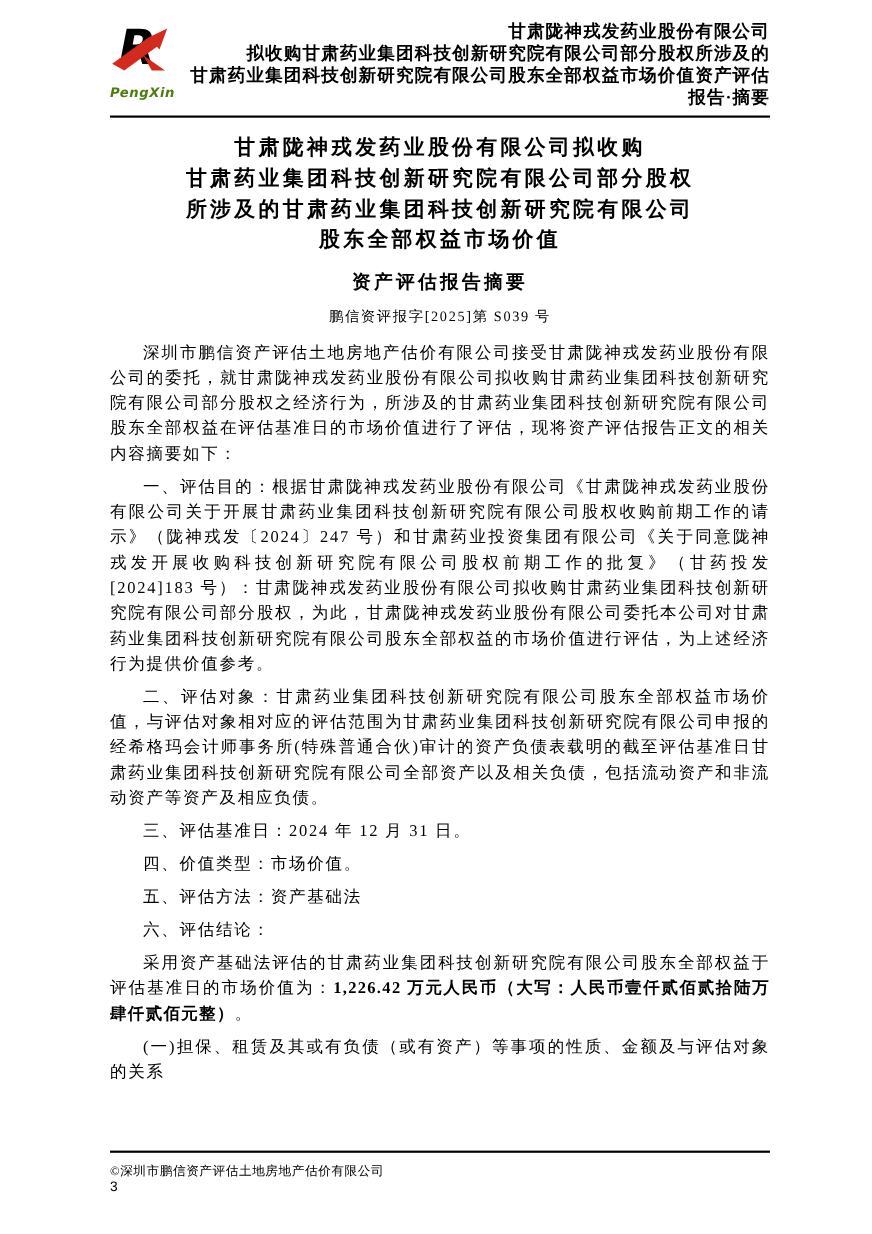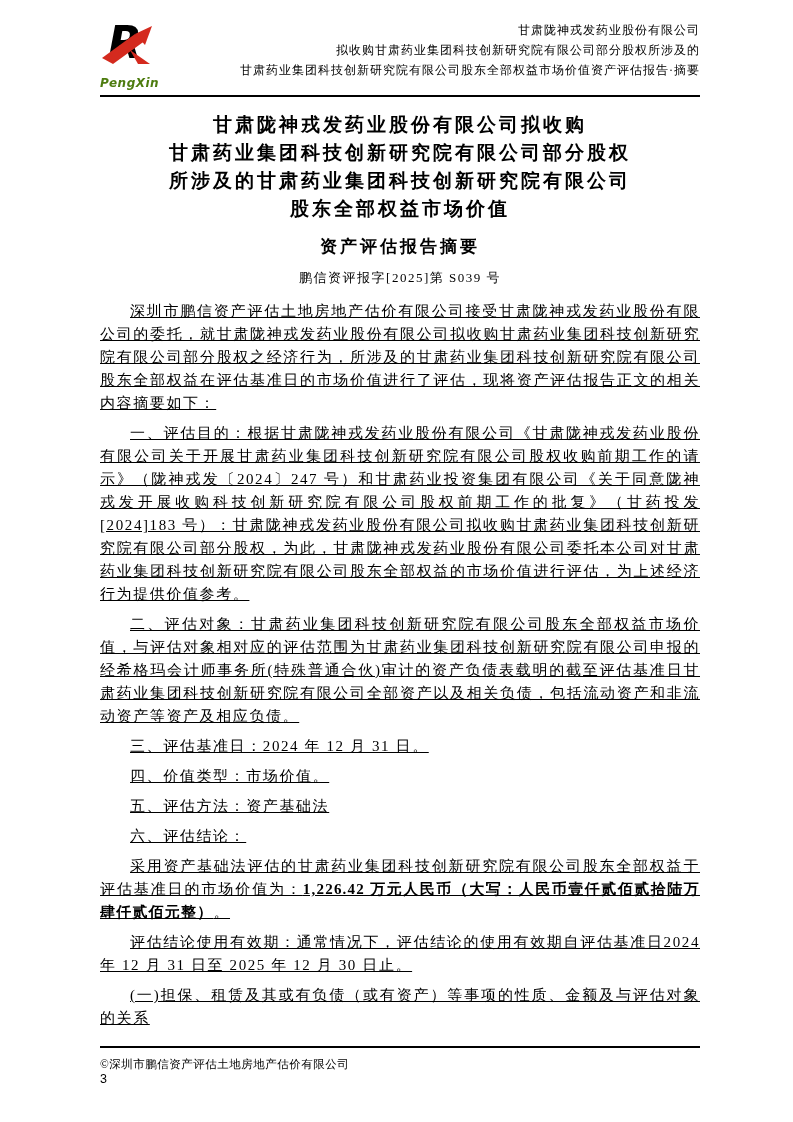--- a/index.html
+++ b/index.html
@@ -14,22 +14,22 @@
     box-sizing: border-box;
     overflow: hidden;
   }
   .content { padding: 18px 93px 0 100px; }
 
   
   .hdr { display: flex; justify-content: space-between; align-items: flex-start; }
   .logo-wrap { width: 70px; padding-top: 2px; }
   .hdr-right {
     text-align: right;
-    font-size: 12px;
-    font-weight: 400;
+    font-size: 16px;
+    font-weight: 700;
     line-height: 20px;
     letter-spacing: 1px;
     padding-top: 2px;
   }
   .hdr-rule { border-top: 2px solid #000; margin-top: 5px; }
 
   
   .title-block { margin-top: 14px; text-align: center; }
   .title-line {
     font-size: 19px;
@@ -53,21 +53,20 @@
 
   
   .body-block { margin-top: 13px; }
   .body-block p {
     margin: 0 0 7px 0;
     font-size: 15px;
     line-height: 23px;
     letter-spacing: 1.6px;
     text-align: justify;
     text-indent: 2em;
-    text-decoration: underline;
   }
   .body-block p b { letter-spacing: 1.2px; }
 
   
   .ftr {
     position: absolute;
     left: 100px;
     right: 93px;
     bottom: 36px;
   }
@@ -129,21 +128,20 @@
 
     <div class="body-block">
       <p>深圳市鹏信资产评估土地房地产估价有限公司接受甘肃陇神戎发药业股份有限公司的委托，就甘肃陇神戎发药业股份有限公司拟收购甘肃药业集团科技创新研究院有限公司部分股权之经济行为，所涉及的甘肃药业集团科技创新研究院有限公司股东全部权益在评估基准日的市场价值进行了评估，现将资产评估报告正文的相关内容摘要如下：</p>
       <p>一、评估目的：根据甘肃陇神戎发药业股份有限公司《甘肃陇神戎发药业股份有限公司关于开展甘肃药业集团科技创新研究院有限公司股权收购前期工作的请示》（陇神戎发〔2024〕247 号）和甘肃药业投资集团有限公司《关于同意陇神戎发开展收购科技创新研究院有限公司股权前期工作的批复》（甘药投发[2024]183 号）：甘肃陇神戎发药业股份有限公司拟收购甘肃药业集团科技创新研究院有限公司部分股权，为此，甘肃陇神戎发药业股份有限公司委托本公司对甘肃药业集团科技创新研究院有限公司股东全部权益的市场价值进行评估，为上述经济行为提供价值参考。</p>
       <p>二、评估对象：甘肃药业集团科技创新研究院有限公司股东全部权益市场价值，与评估对象相对应的评估范围为甘肃药业集团科技创新研究院有限公司申报的经希格玛会计师事务所(特殊普通合伙)审计的资产负债表载明的截至评估基准日甘肃药业集团科技创新研究院有限公司全部资产以及相关负债，包括流动资产和非流动资产等资产及相应负债。</p>
       <p>三、评估基准日：2024 年 12 月 31 日。</p>
       <p>四、价值类型：市场价值。</p>
       <p>五、评估方法：资产基础法</p>
       <p>六、评估结论：</p>
       <p><span>采用资产基础法评估的甘肃药业集团科技创新研究院有限公司股东全部权益于评估基准日的市场价值为：</span><b>1,226.42 万元人民币（大写：人民币壹仟贰佰贰拾陆万肆仟贰佰元整）</b><span>。</span></p>
-      <p>评估结论使用有效期：通常情况下，评估结论的使用有效期自评估基准日2024 年 12 月 31 日至 2025 年 12 月 30 日止。</p>
       <p>(一)担保、租赁及其或有负债（或有资产）等事项的性质、金额及与评估对象的关系</p>
     </div>
 
   </div>
 
   <div class="ftr">
     <div class="ftr-rule"></div>
     <div class="ftr-row">
       <span>©深圳市鹏信资产评估土地房地产估价有限公司</span>
       <span class="ftr-page">3</span>

